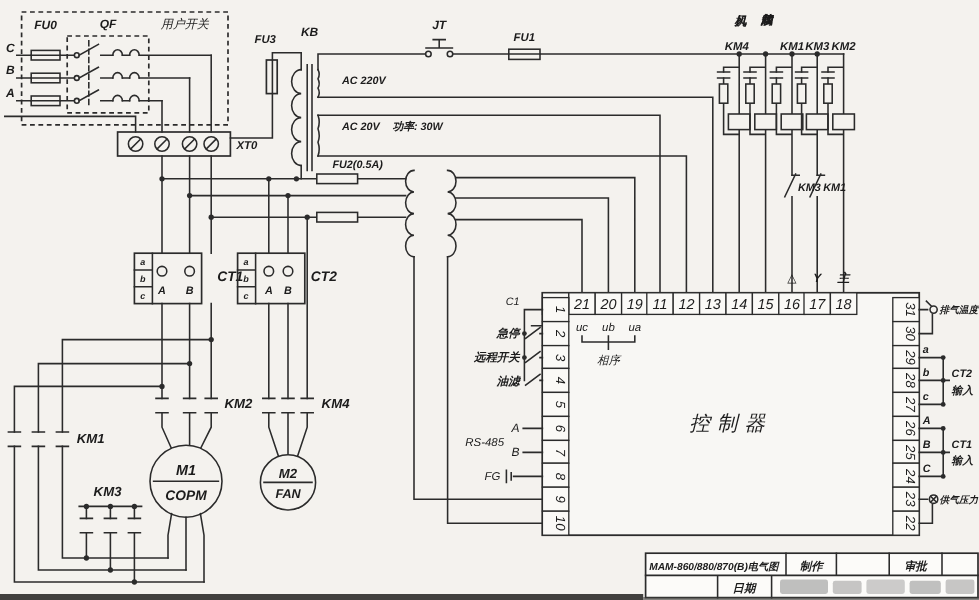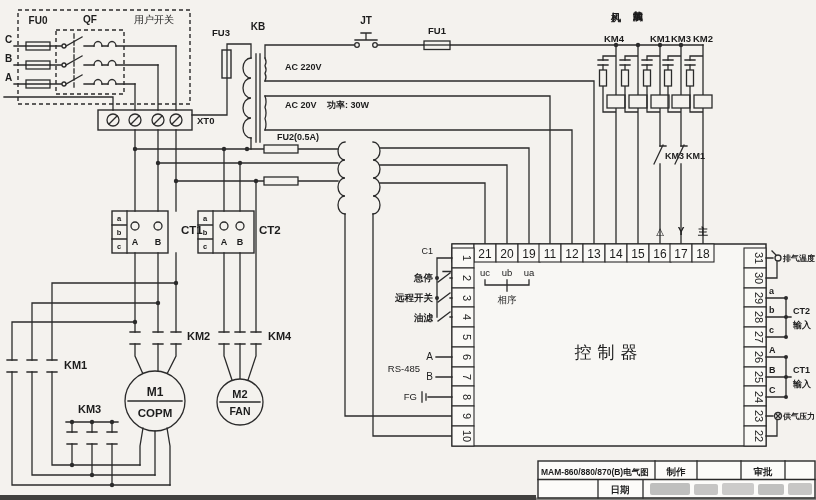--- a/index.html
+++ b/index.html
@@ -1,16 +1,16 @@
 <!DOCTYPE html>
 <html><head>
 <meta charset="utf-8">
 <style>
   html,body { margin:0; padding:0; background:#e9e7e2; }
-  #stage { width:816px; height:500px; background:#f4f2ee; position:relative; overflow:hidden; }
+  #stage { width:816px; height:500px; background:#f4f2ee; position:relative; overflow:hidden;font-style:italic; }
   svg { display:block; }
   svg text { font-family:"Liberation Sans","DejaVu Sans",sans-serif; fill:#1c1c1c; }
   .w  { stroke:#2b2b2b; stroke-width:1.3; fill:none; stroke-linecap:square; }
   .dash { stroke-dasharray:4 3; }
   .box { fill:none; stroke:#2b2b2b; stroke-width:1.4; }
   .cell { fill:#faf9f6; stroke:#2b2b2b; stroke-width:1.1; }
   .dev { fill:#f4f2ee; stroke:#2b2b2b; stroke-width:1.3; }
   .dot { fill:#2b2b2b; stroke:none; }
   .vtext { writing-mode:vertical-rl; text-orientation:upright; }
   .bold { font-weight:bold; }

